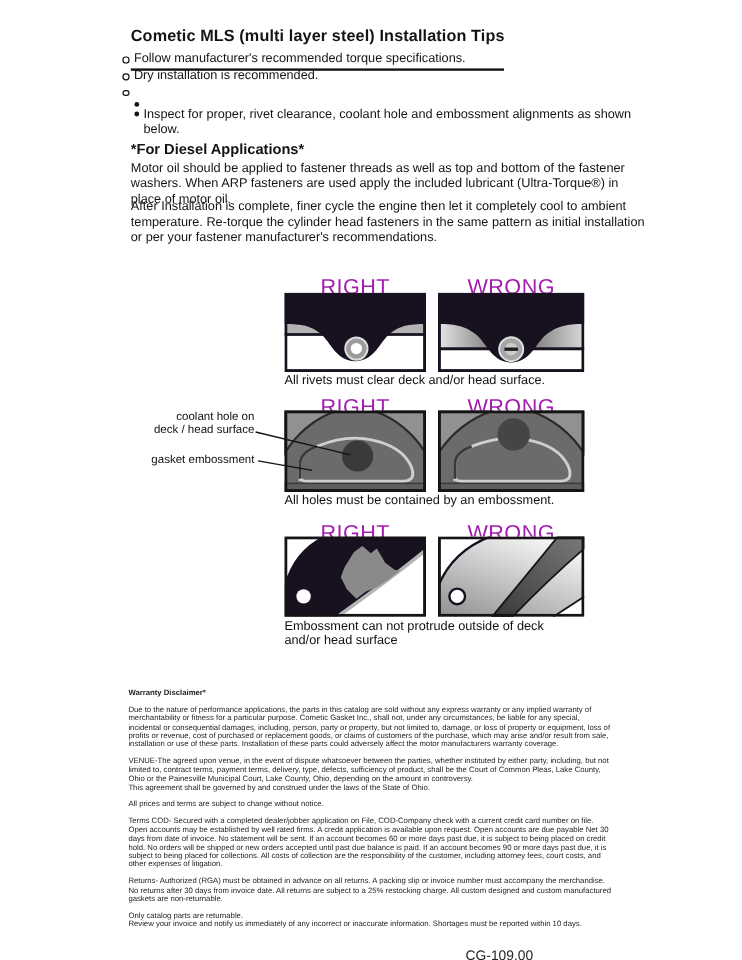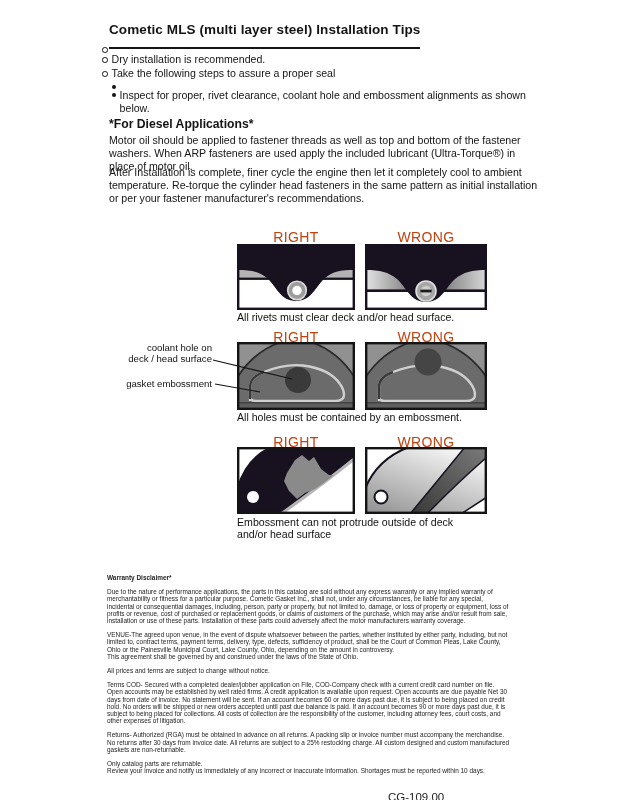--- a/index.html
+++ b/index.html
@@ -3,61 +3,61 @@
 <meta charset="utf-8">
 <style>
   html,body{margin:0;padding:0;background:#ffffff;}
   .page{
     position:relative;width:618px;height:800px;background:#ffffff;
     font-family:"Liberation Sans", sans-serif;color:#141414;overflow:hidden;
   }
   .abs{position:absolute;}
   .doc-title{
     left:109px;top:22px;font-size:13.5px;font-weight:bold;
-    border-bottom:2px solid #141414;padding-bottom:10px;letter-spacing:.1px;
+    border-bottom:2px solid #141414;padding-bottom:20px;letter-spacing:.1px;
   }
   .bullet-list{left:102px;top:43px;font-size:10.6px;line-height:13.6px;width:440px;}
   .b-row{display:flex;align-items:flex-start;}
   .b-row.sub{margin-left:10px;}
   .marker-o{flex:0 0 auto;width:3.6px;height:3.6px;border:1.1px solid #141414;border-radius:50%;margin:4.4px 4px 0 0;}
   .marker-dot{flex:0 0 auto;width:4px;height:4px;background:#141414;border-radius:50%;margin:4.6px 3.6px 0 0;}
   .diesel-h{left:109px;top:117px;font-size:12.2px;font-weight:bold;}
   .para{left:109px;top:0;width:432px;font-size:10.6px;line-height:13px;}
   .p1{top:134px;}
   .p2{top:166px;}
   .note{top:206px;}
-  .fig-label{font-size:14px;letter-spacing:.4px;text-align:center;width:118px;color:#c2410c;}
+  .fig-label{font-size:18px;letter-spacing:.4px;text-align:center;width:118px;color:#a21caf;}
   .fig-label.w{width:122px;}
   .fig-caption{font-size:10.6px;font-weight:normal;line-height:11.6px;color:#111;}
   .annot{font-size:9.6px;line-height:11.2px;text-align:right;width:94px;color:#111;}
   .disclaimer{left:107px;top:574px;width:404px;font-size:6.45px;line-height:7.2px;color:#1c1c1c;}
   .disclaimer .hd{font-weight:bold;margin:0 0 7px 0;}
   .disclaimer p{margin:0 0 7px 0;}
   .disclaimer p.tight{margin:0;}
   .doc-code{left:388px;top:756px;font-size:11.5px;color:#222;margin-top:35px;}
   svg{display:block;}
 </style>
 </head>
 <body>
 
 <div class="page">
 
   <div class="abs doc-title">Cometic MLS (multi layer steel) Installation Tips</div>
 
   <div class="abs bullet-list">
     <div class="b-row">
       <span class="marker-o"></span>
+      <span>Follow manufacturer's recommended torque specifications.</span>
     </div>
     <div class="b-row">
       <span class="marker-o"></span>
       <span>Dry installation is recommended.</span>
     </div>
     <div class="b-row">
       <span class="marker-o"></span>
-      <span>Take the following steps to assure a proper seal</span>
     </div>
     <div class="b-row sub">
       <span class="marker-dot"></span>
     </div>
     <div class="b-row sub">
       <span class="marker-dot"></span>
       <span>Inspect for proper, rivet clearance, coolant hole and embossment alignments as shown below.</span>
     </div>
   </div>
 

